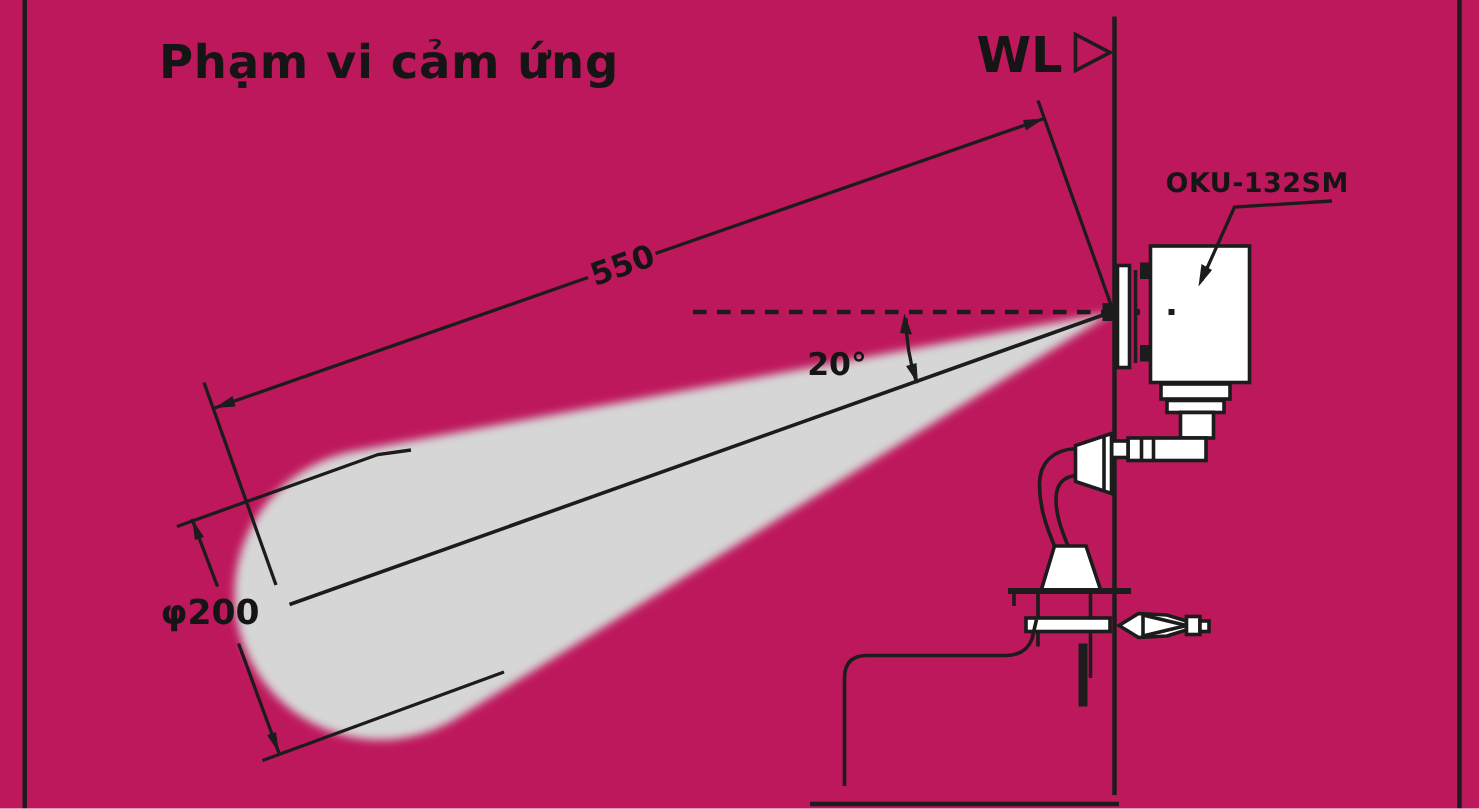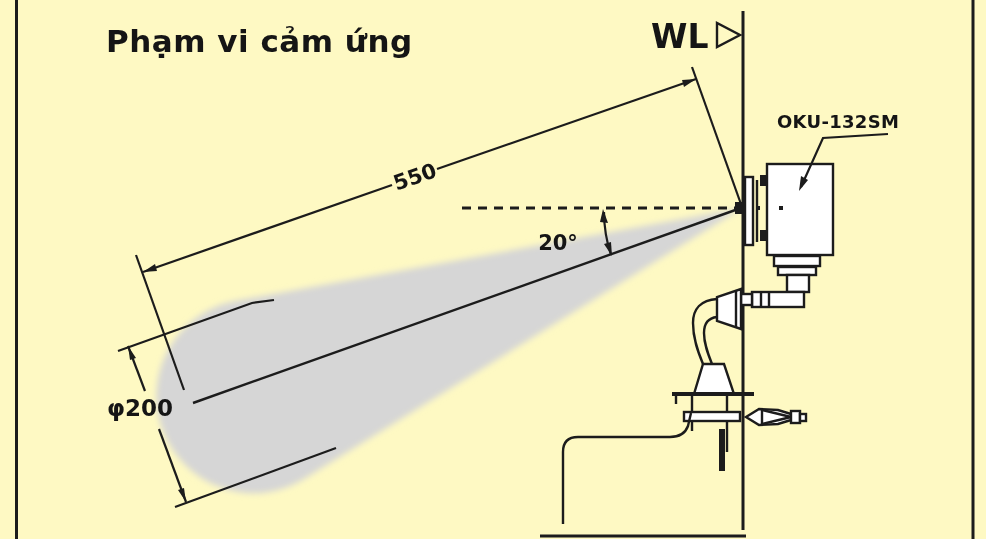--- a/index.html
+++ b/index.html
@@ -1,16 +1,16 @@
 <!DOCTYPE html>
 <html><head>
 <meta charset="utf-8">
 <style>
   html,body{margin:0;padding:0;background:#ffffff;}
-  #stage{position:relative;width:986px;height:539px;background:#fef9c3;overflow:hidden;
+  #stage{position:relative;width:986px;height:539px;background:#be185d;overflow:hidden;
          font-family:"DejaVu Sans","Liberation Sans",sans-serif;}
   svg{position:absolute;left:0;top:0;}
   .ln{stroke:#1c1c1c;fill:none;stroke-width:2.4;}
   .thick{stroke-width:3;}
   .filldark{fill:#1c1c1c;stroke:none;}
   .whitebox{fill:#ffffff;stroke:#1c1c1c;stroke-width:2.4;}
   text{fill:#151515;}
   .title-t{font-size:31px;font-weight:600;letter-spacing:0.5px;}
   .wl-t{font-size:33px;font-weight:bold;}
   .model-t{font-size:18px;font-weight:bold;letter-spacing:0.3px;}

